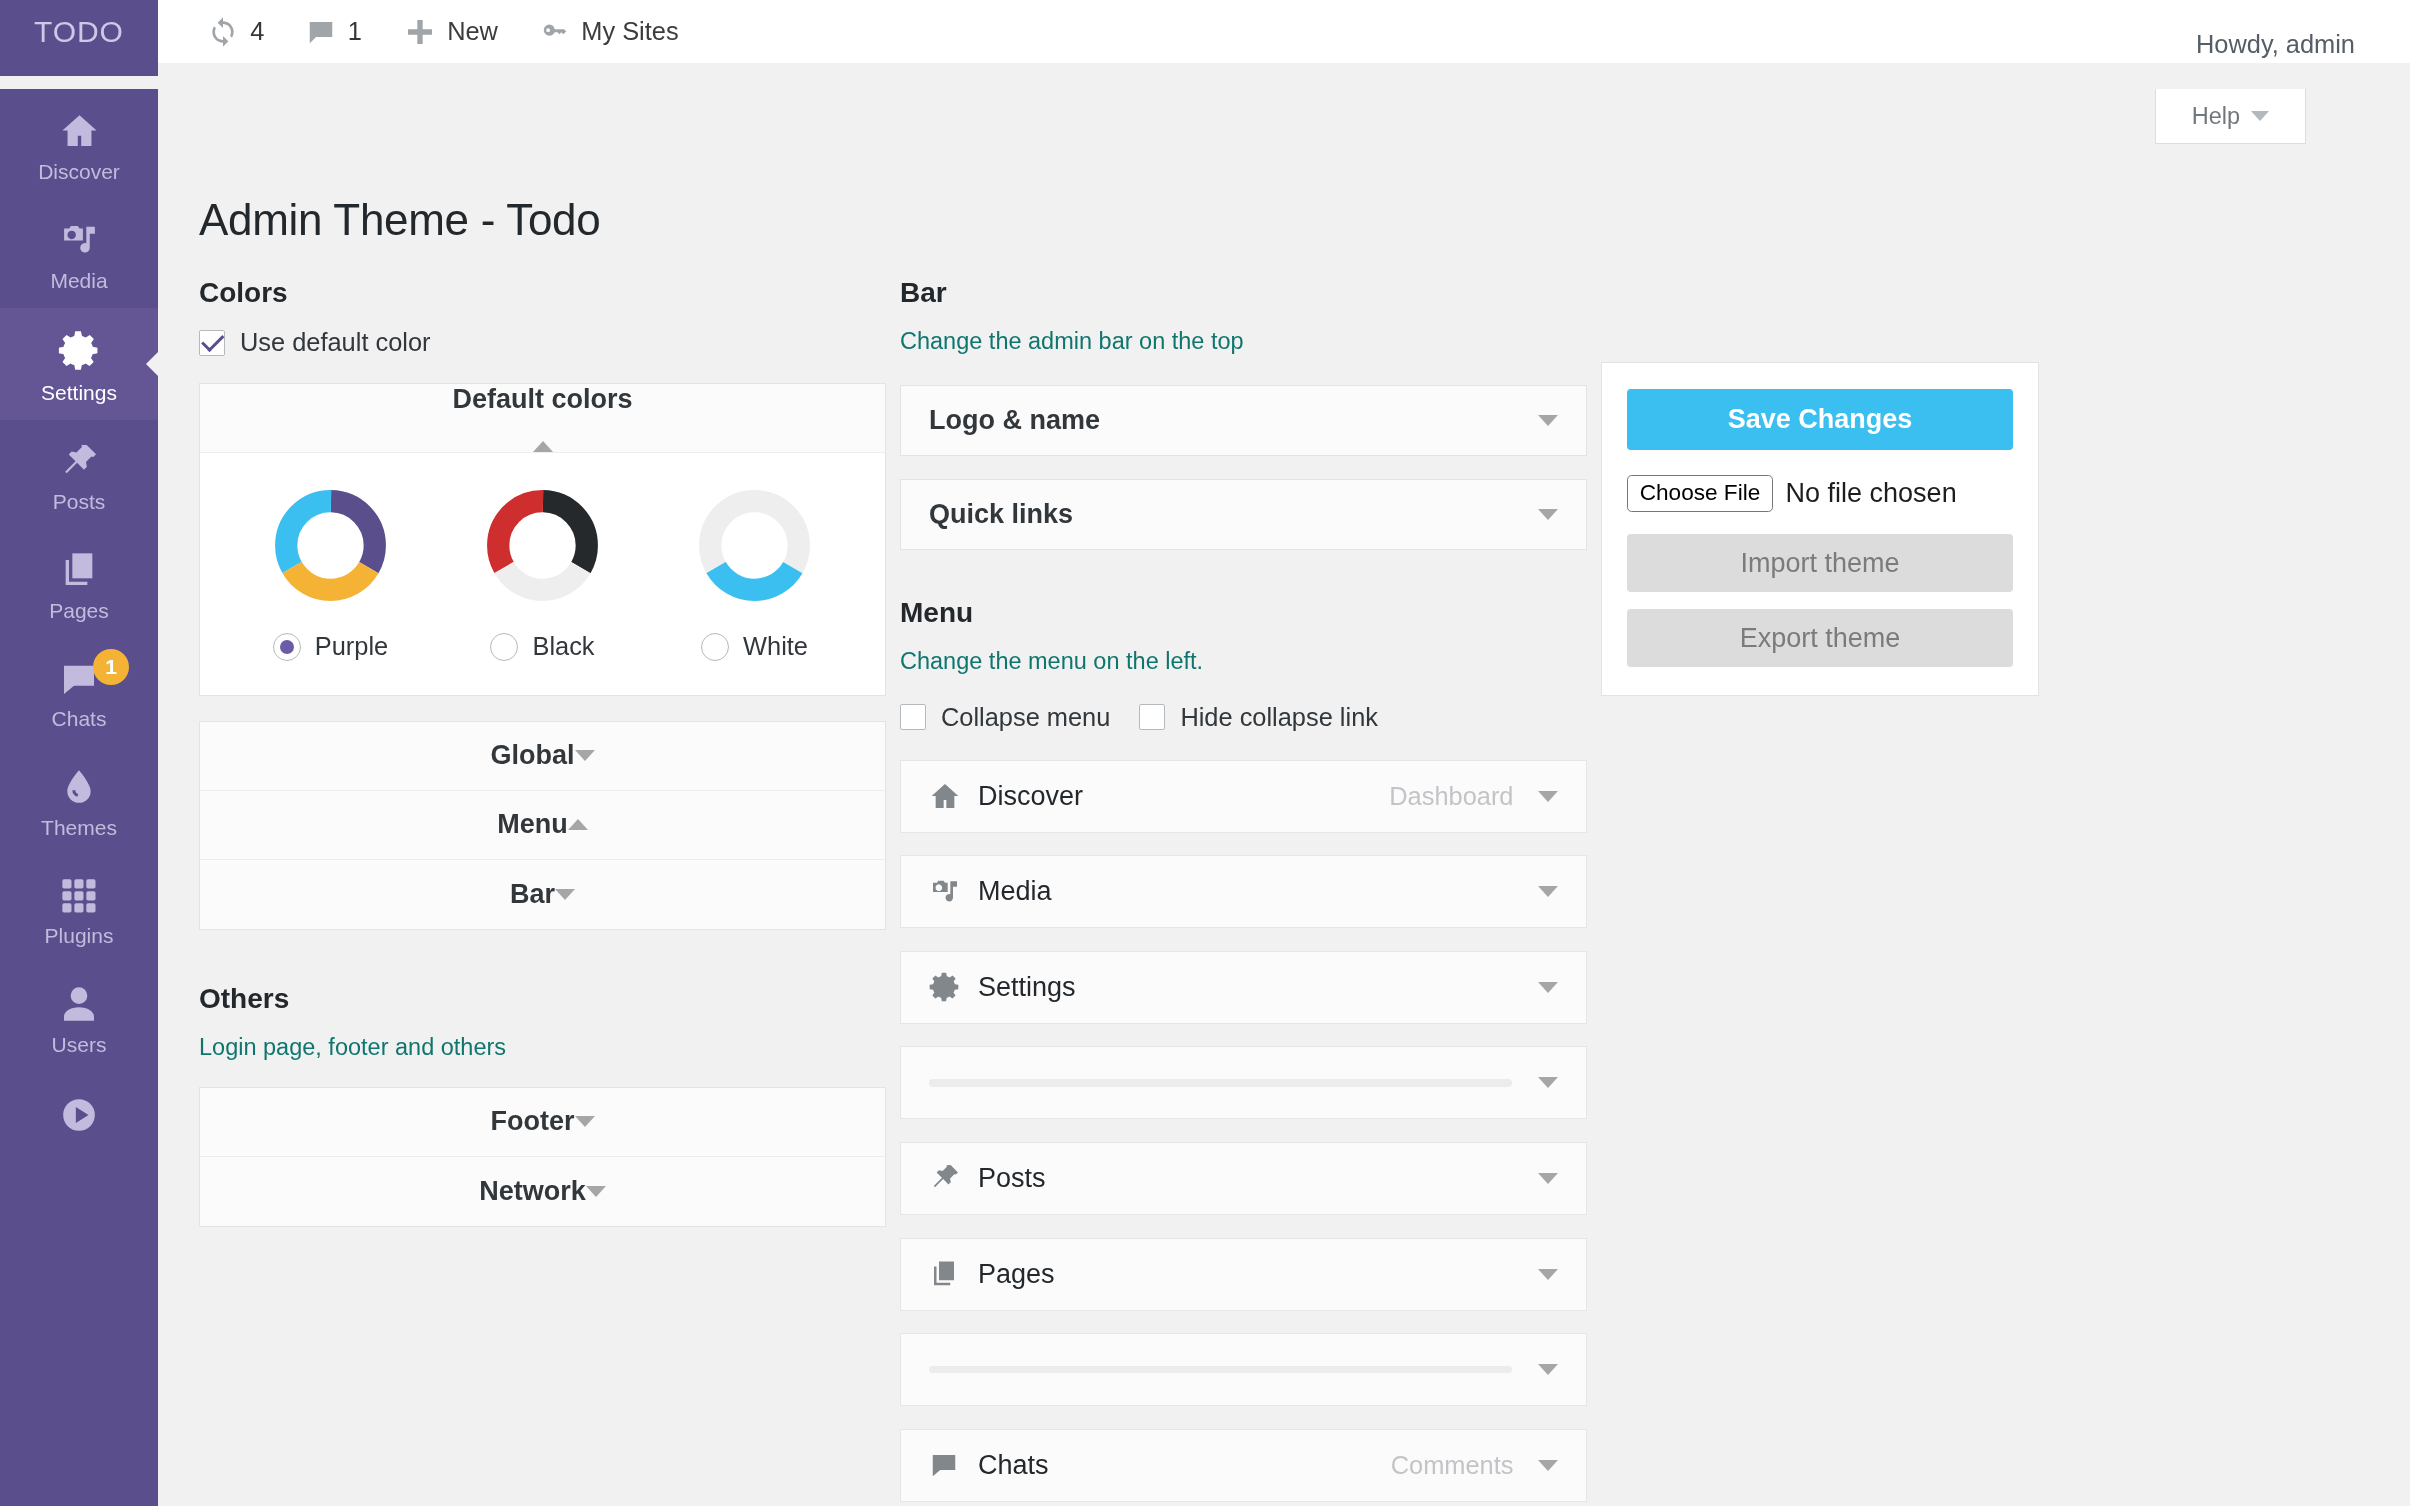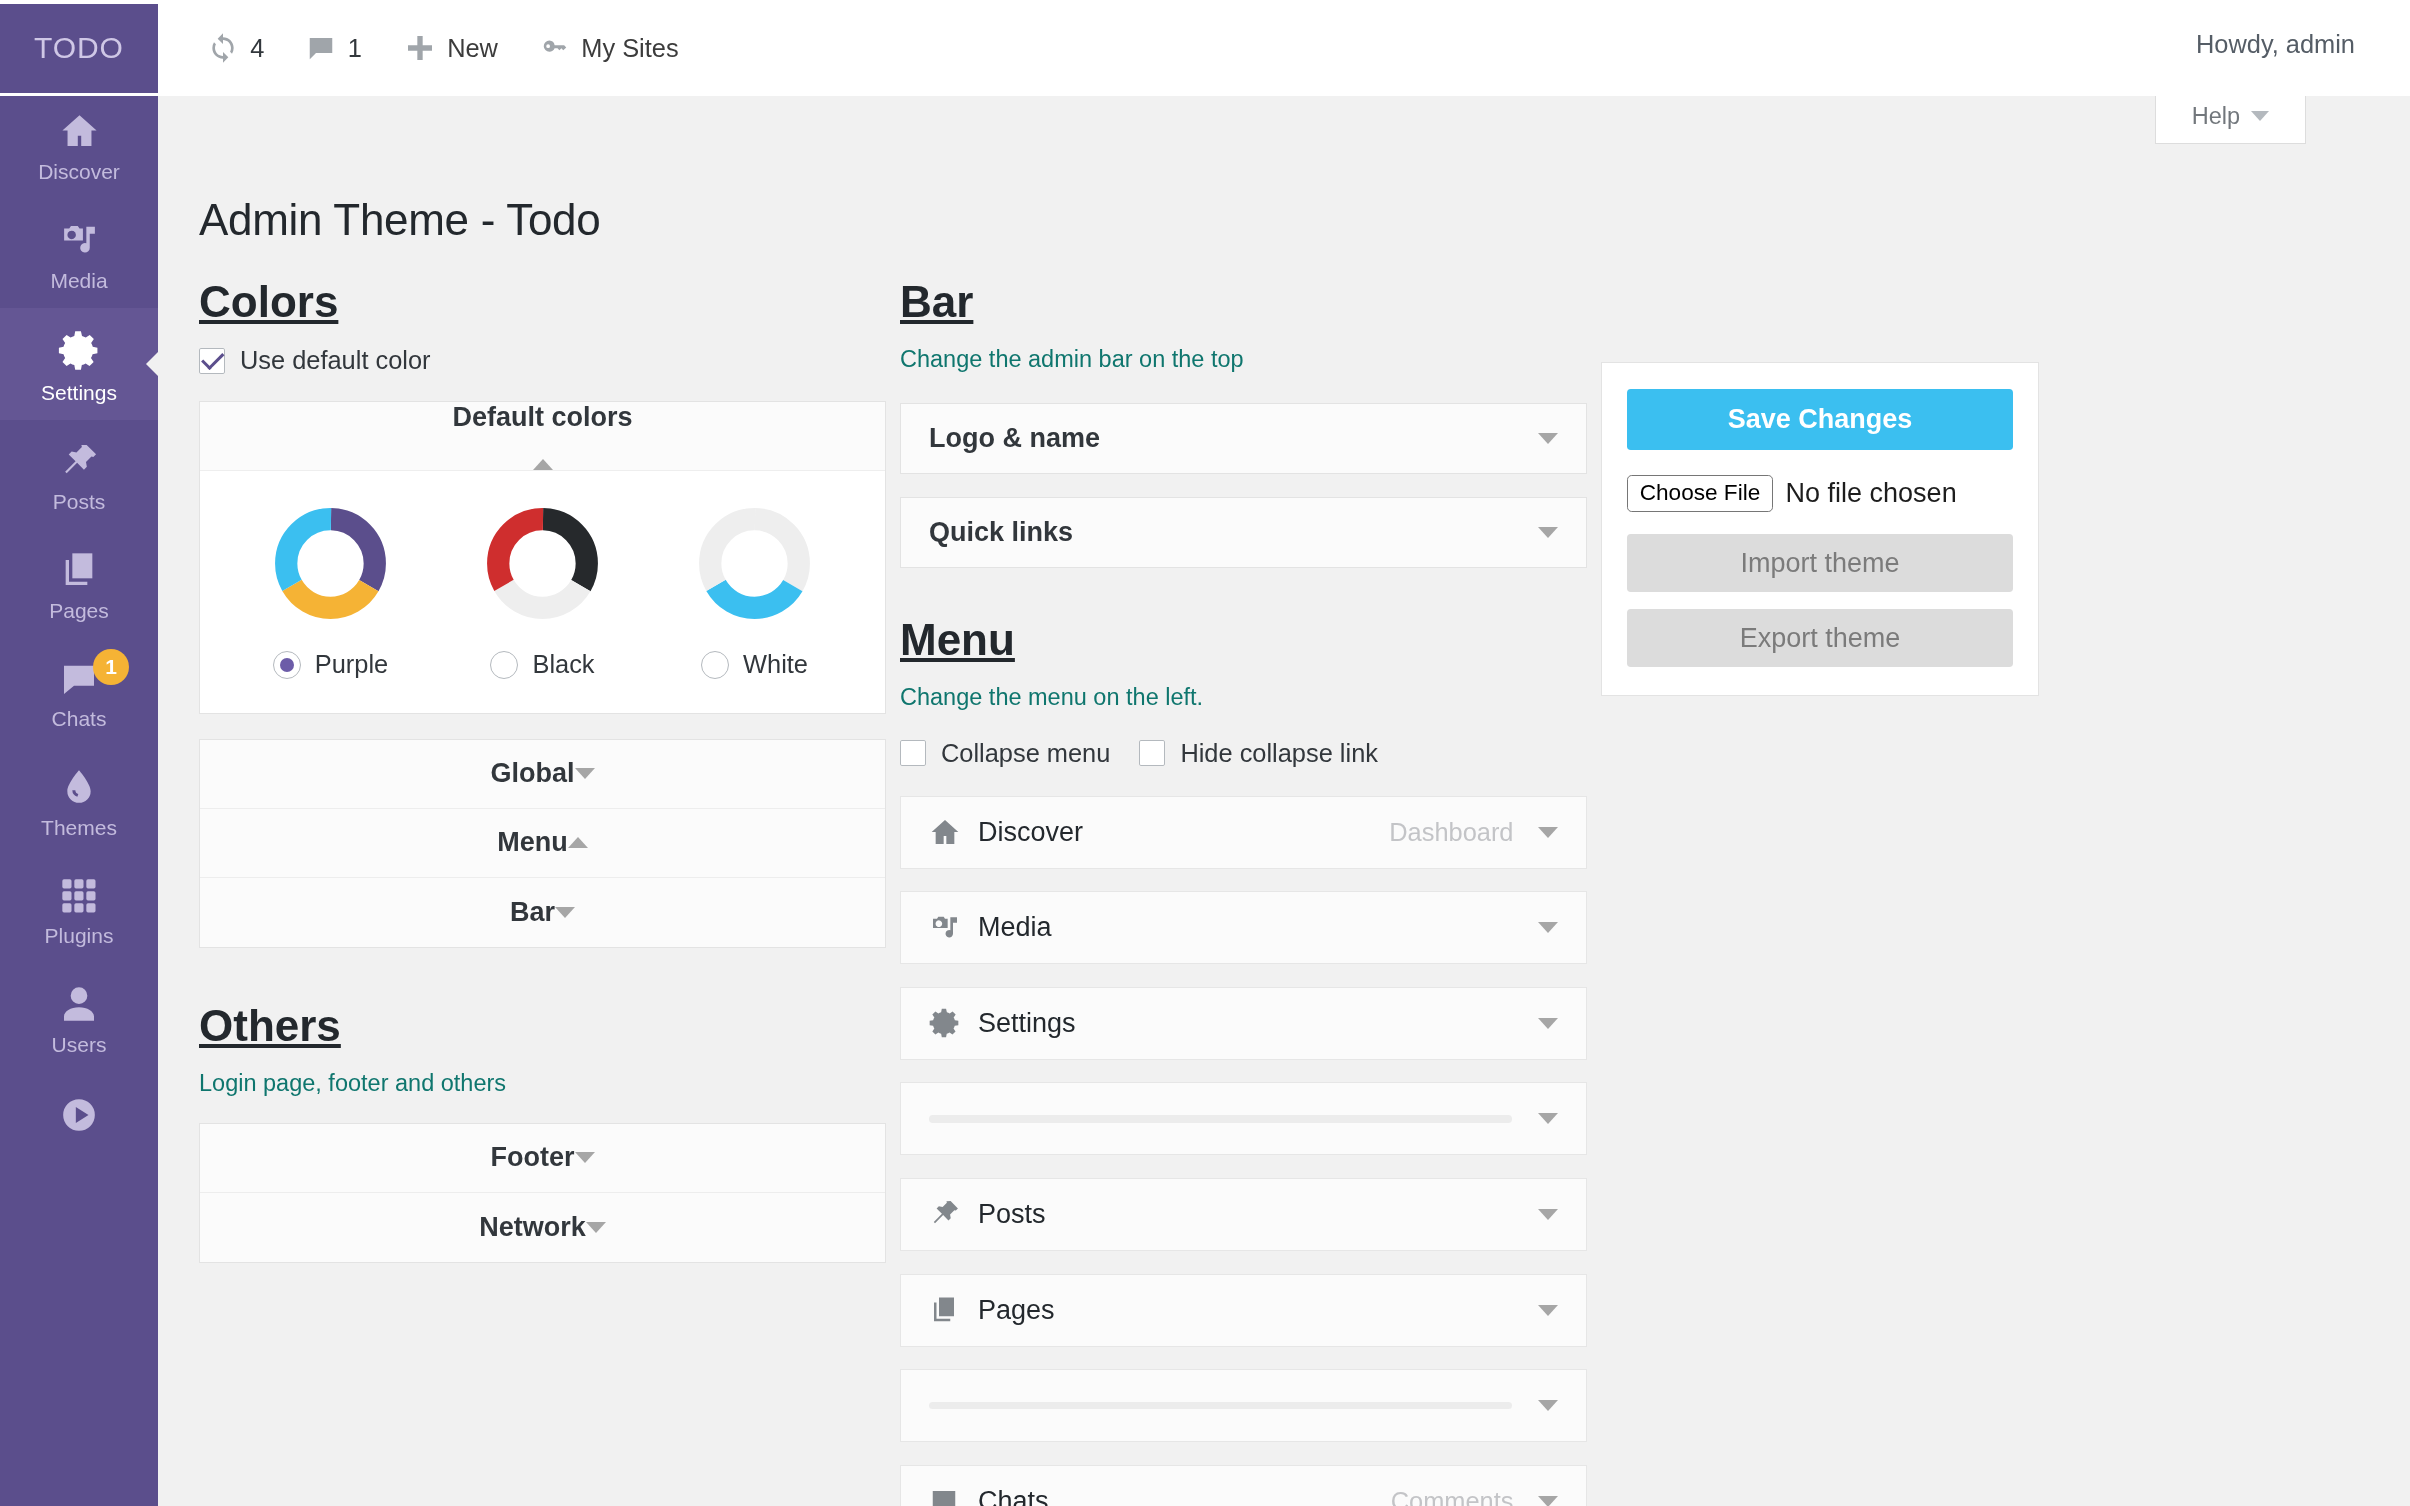--- a/index.html
+++ b/index.html
@@ -8,21 +8,21 @@
     width: 2411px; height: 1507px;
     overflow: hidden;
     background: #f1f1f1;
     font-family: "Liberation Sans", sans-serif;
     -webkit-font-smoothing: antialiased;
   }
 
   
   .adminbar {
     position: absolute; top: 0; left: 0;
-    width: 2411px; height: 96px;
+    width: 2411px; height: 63px;
     background: #ffffff;
     display: flex; align-items: center;
     z-index: 40;
   }
   .adminbar-logo {
     width: 158px; height: 89px;
     background: #5b4e8c;
     color: #cfc7e6;
     font-size: 30px; letter-spacing: 0.9px;
     display: flex; align-items: center;
@@ -109,23 +109,22 @@
   }
 
   .cols { position: absolute; left: 0; top: 188px; width: 2252px; }
 
   
   .col-a { position: absolute; left: 41px; top: 0; width: 687px; }
   .col-b { position: absolute; left: 742px; top: 0; width: 687px; }
   .col-c { position: absolute; left: 1443px; top: 85px; width: 438px; }
 
   h2.sec {
-    font-size: 44px; font-weight: bold; color: #23282d;
+    font-size: 28px; font-weight: bold; color: #23282d;
     margin-bottom: 19px;
-    text-decoration: underline;
   }
   .sec-desc { font-size: 23.5px; color: #0f766e; margin-bottom: 26px; }
 
   
   .cbrow { display: flex; align-items: center; gap: 15px; margin-bottom: 26px; }
   .cbox {
     width: 26px; height: 26px;
     background: #fff; border: 0.9px solid #b4b9be;
     border-radius: 1.9px;
     display: flex; align-items: center; justify-content: center;

